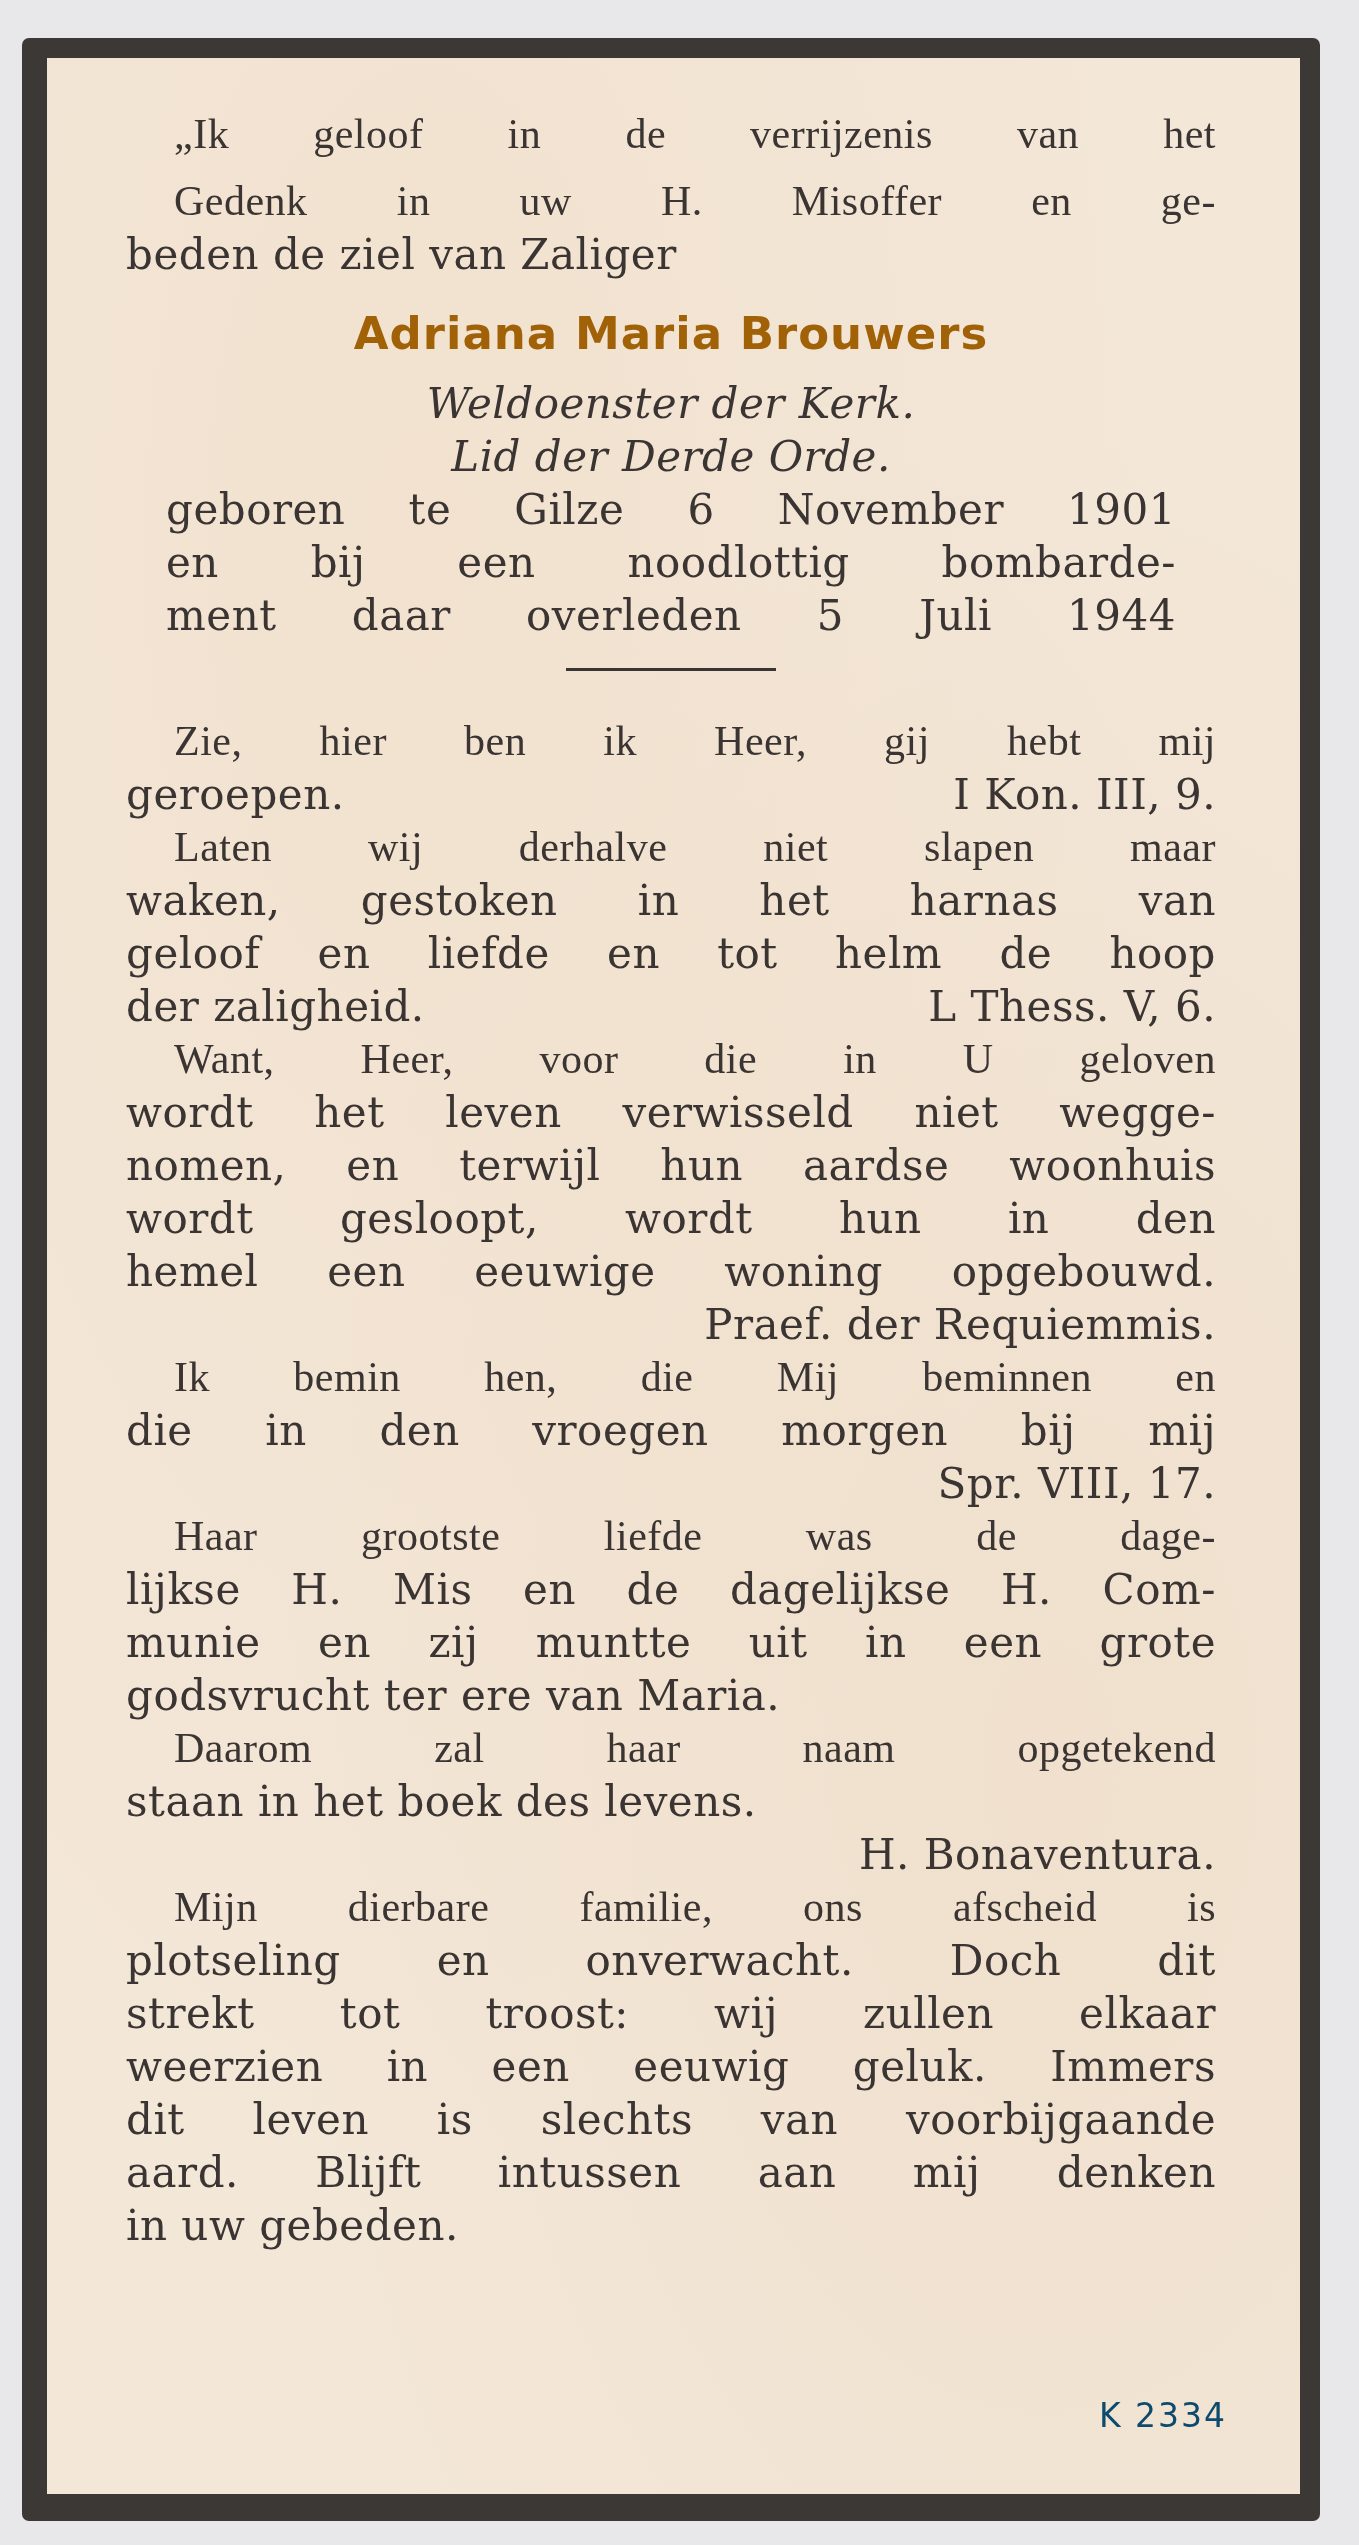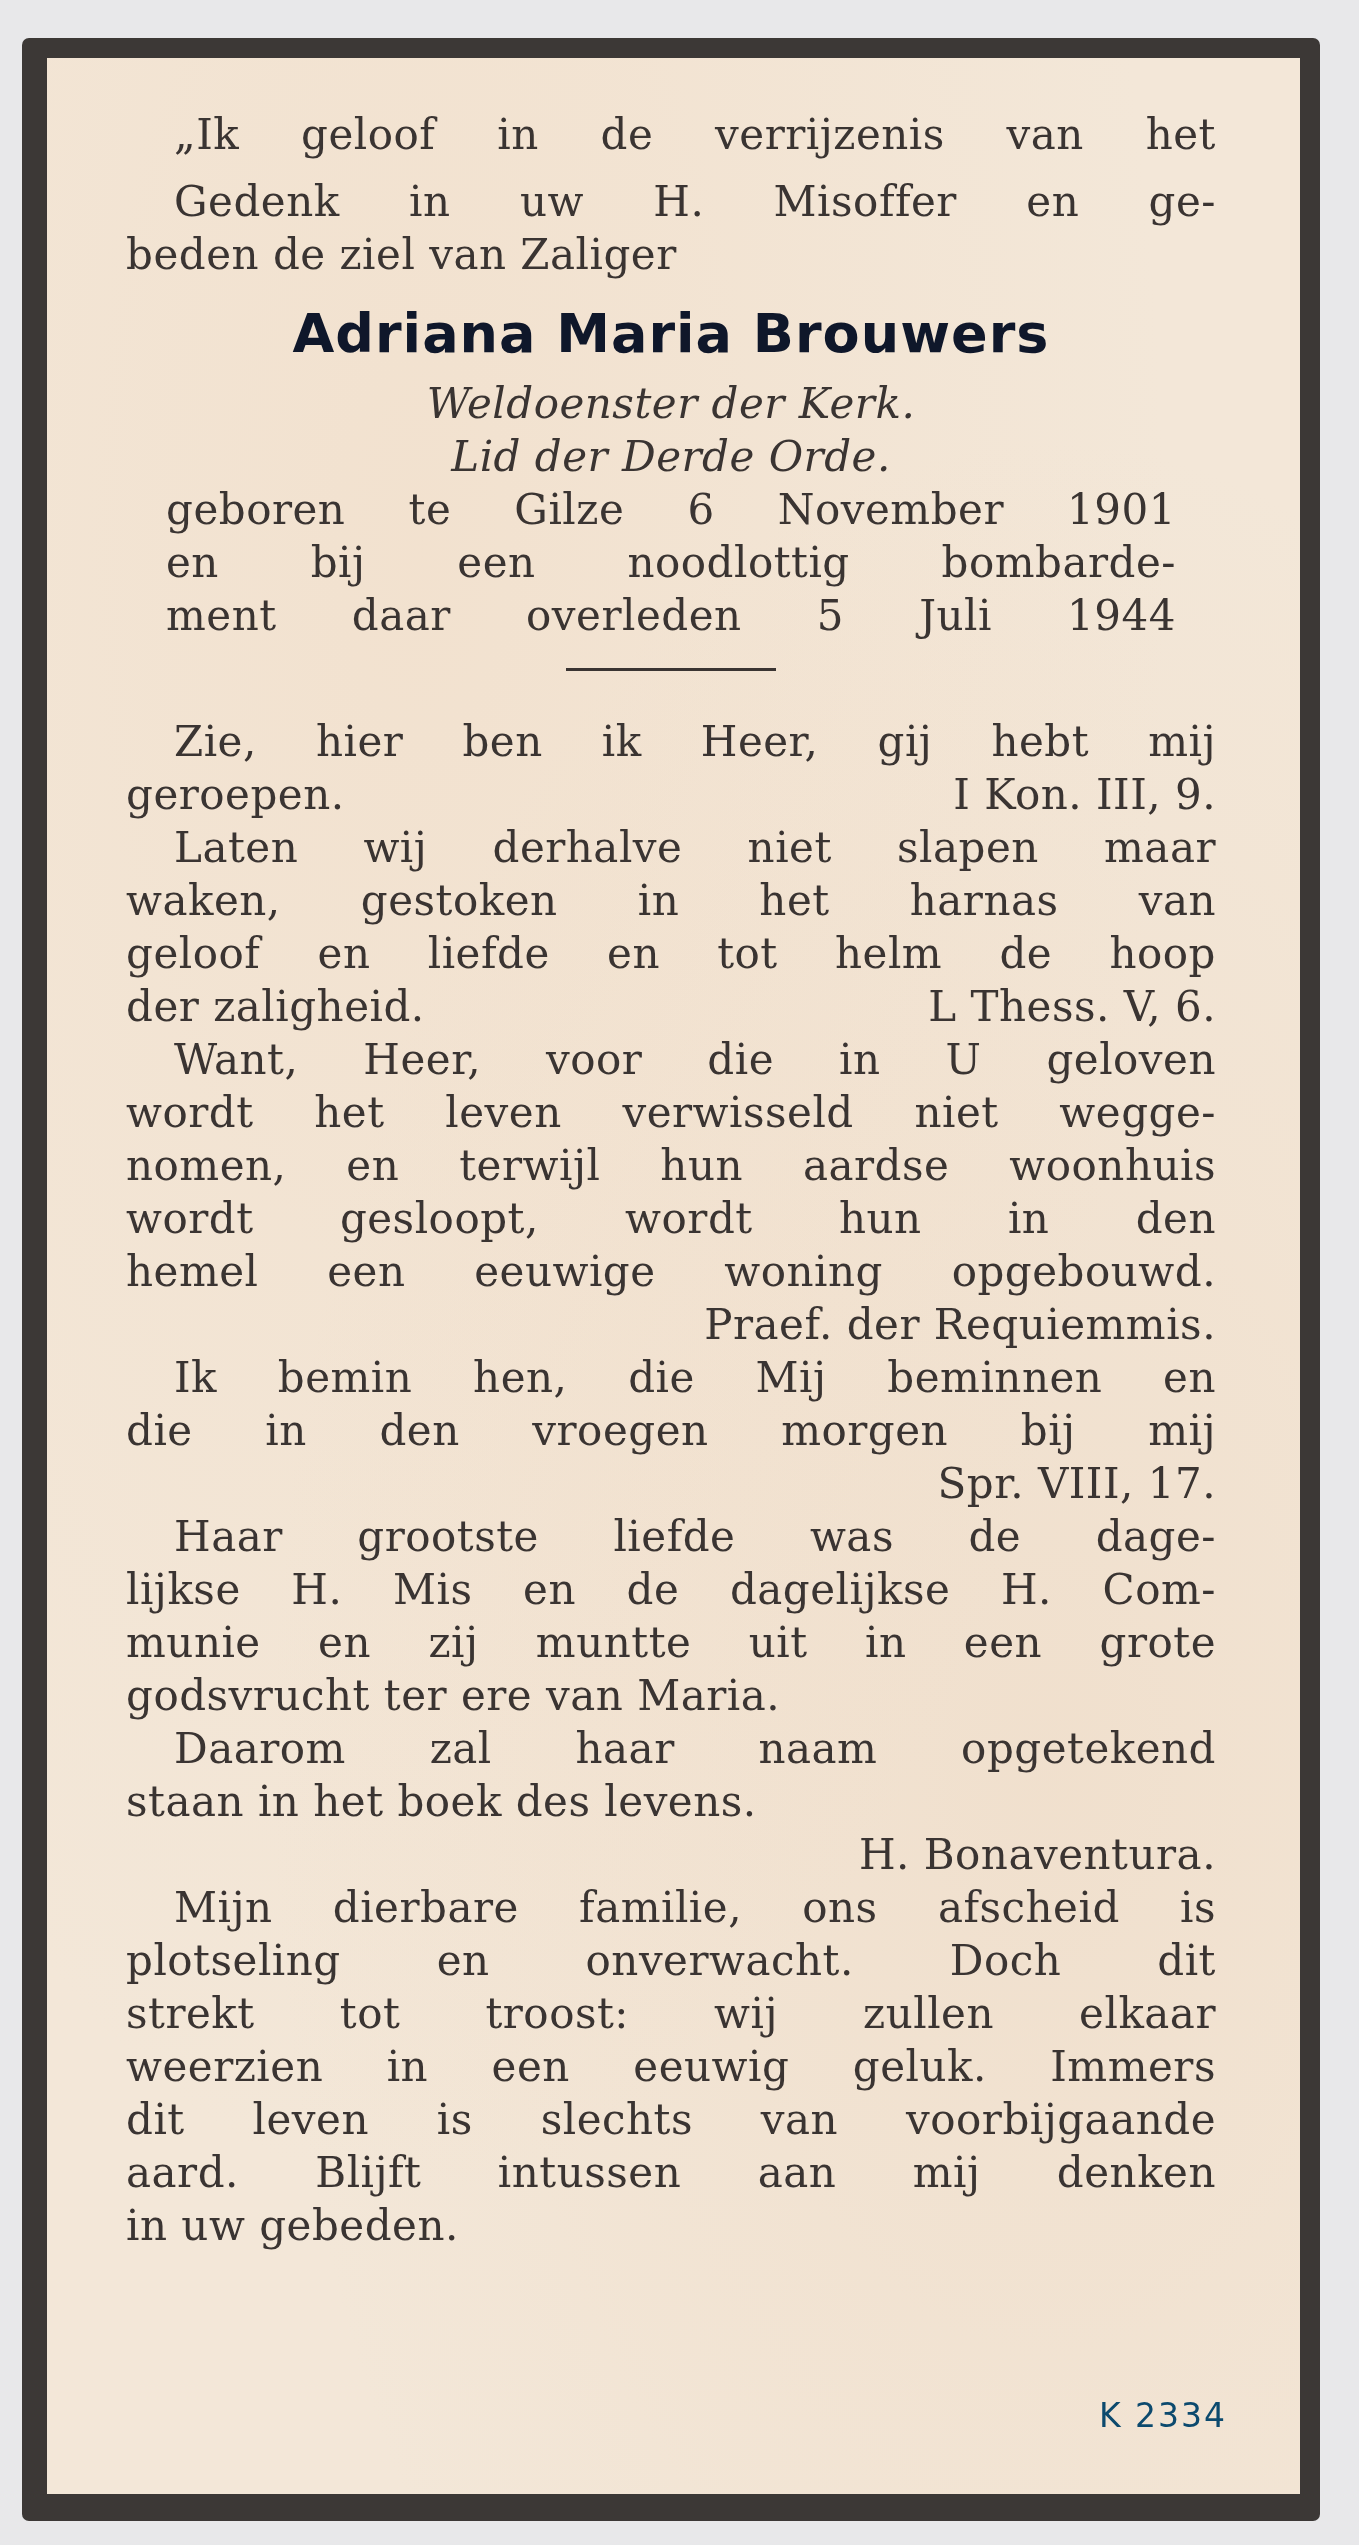--- a/index.html
+++ b/index.html
@@ -29,30 +29,30 @@
   .content {
     position: absolute;
     left: 126px; top: 108px;
     width: 1090px;
     font-size: 42px;
     line-height: 53px;
     letter-spacing: 0.5px;
   }
   .ln { display: block; white-space: nowrap; text-align: justify; text-align-last: justify; }
   .ln.last { text-align-last: left; }
-  .ind { padding-left: 48px; }
+  .ind { padding-left: 48px; font-family: Liberation Serif, serif; }
   .right { text-align: right; text-align-last: right; }
   .name {
     font-family: "DejaVu Sans", "Liberation Sans", sans-serif;
     font-weight: bold;
-    font-size: 54px; line-height: 62px;
+    font-size: 45px; line-height: 62px;
     letter-spacing: 1px;
     text-align: center;
     margin: 22px 0 12px;
-    color: #0f172a;
+    color: #a16207;
   }
   .ital { font-style: italic; text-align: center; display: block; }
   .gap { height: 14px; }
   .rule {
     width: 210px; height: 3px; background: #3a3432;
     margin: 26px auto 44px;
   }
   .code {
     position: absolute;
     right: 132px; bottom: 110px;

